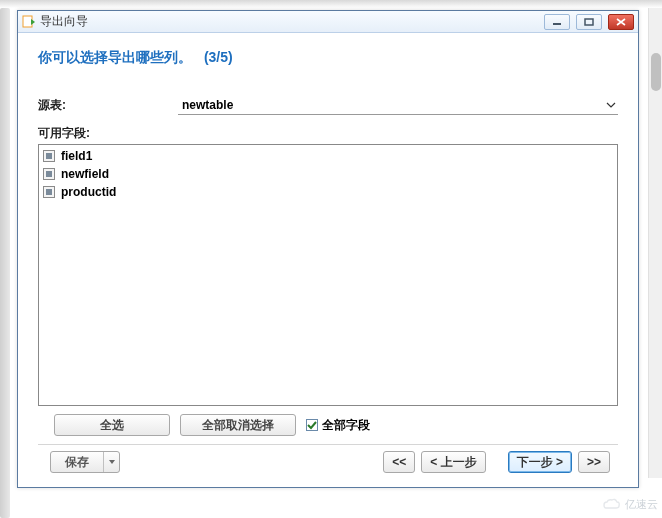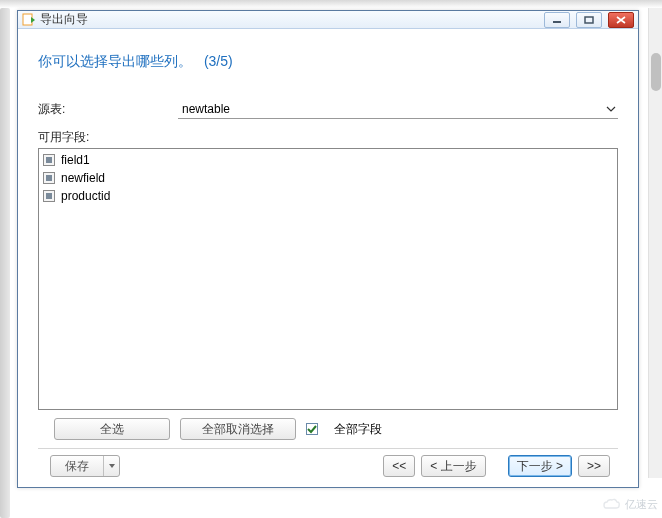--- a/index.html
+++ b/index.html
@@ -78,23 +78,24 @@
     background: linear-gradient(to bottom, #f8fbfe, #e2ecf7);
   }
   .win-btn.close {
     background: linear-gradient(to bottom, #f07060, #c03828);
     border-color: #a02818;
     color: #fff;
   }
   .win-btn svg { display:block; }
   .content {
     flex: 1;
-    padding: 24px 20px 8px 20px;
+    padding: 16px 20px 8px 20px;
     display: flex;
     flex-direction: column;
+    font-weight: bold;
   }
   .heading {
     color: #1e6fbf;
     font-size: 14px;
     margin-bottom: 28px;
   }
   .heading .step { margin-left: 8px; }
   .row { display: flex; align-items: center; margin-bottom: 10px; }
   .row .label { width: 140px; color: #222; }
   .select-wrap {
@@ -147,21 +148,21 @@
     background: linear-gradient(to bottom, #fefefe, #eaeaea);
     padding: 0 10px;
     display: flex;
     align-items: center;
     justify-content: center;
     color: #444;
     cursor: pointer;
   }
   .btn.wide { width: 116px; }
   .check-inline {
-    display: flex; align-items: center; gap: 16px;
+    display: flex; align-items: center; gap: 4px;
   }
   .check-inline .cb {
     width: 12px; height: 12px;
     border: 1px solid #6a8aaa;
     background: #fff;
     display:flex; align-items:center; justify-content:center;
   }
   .check-inline .cb svg { display:block; }
   .divider {
     height: 1px;

